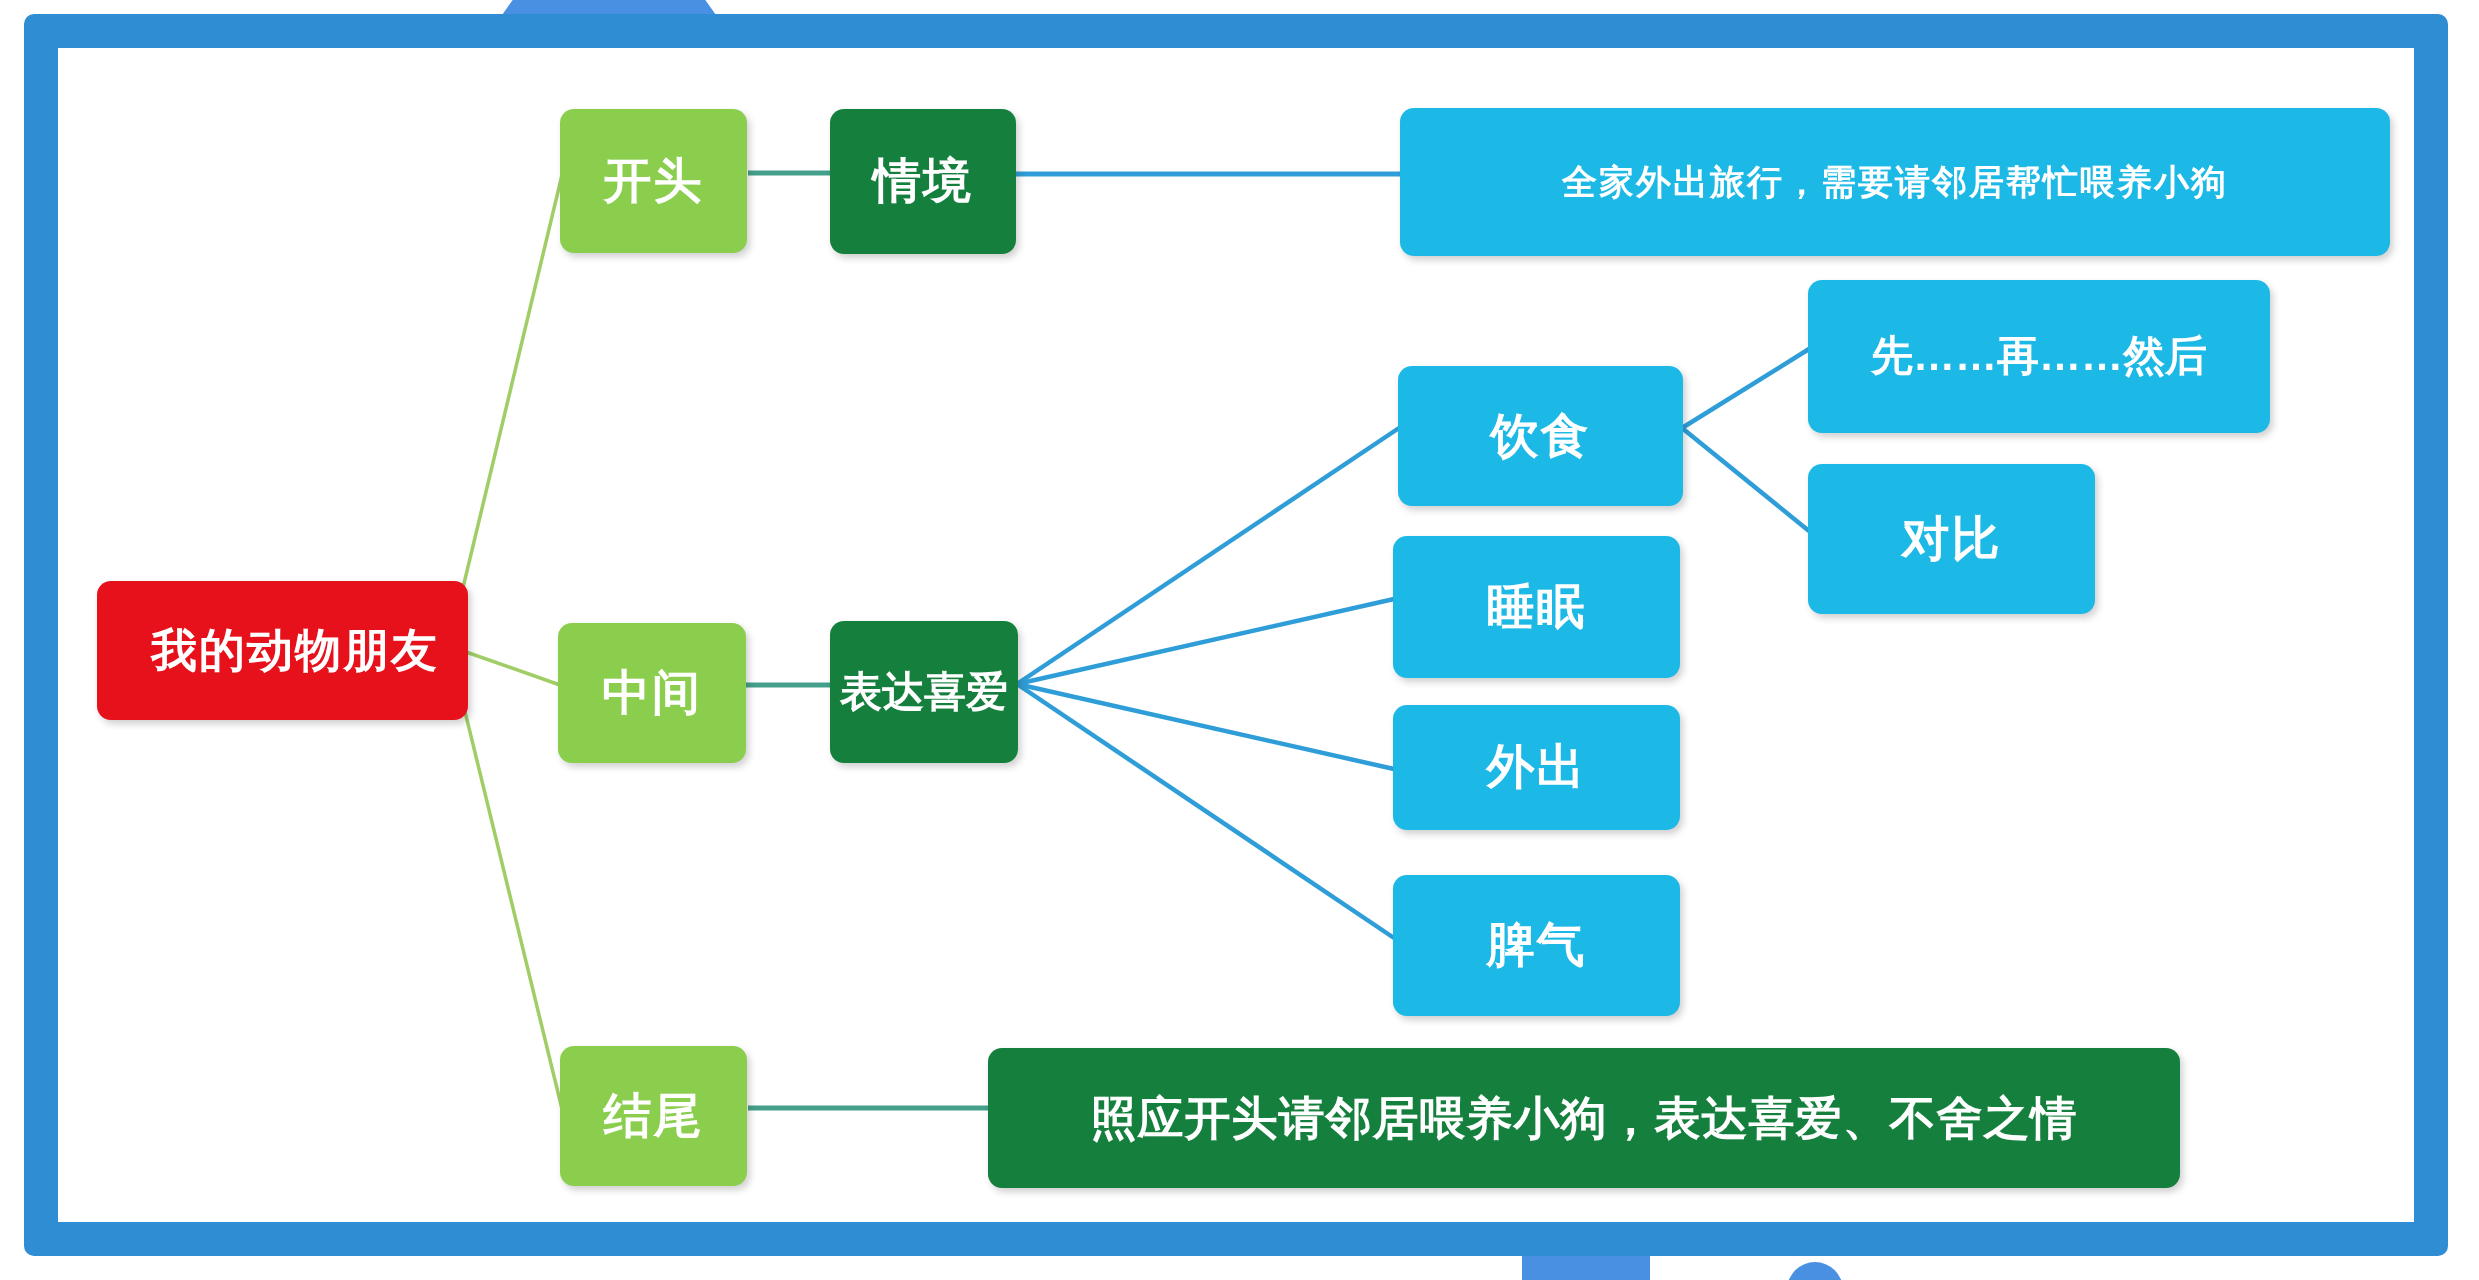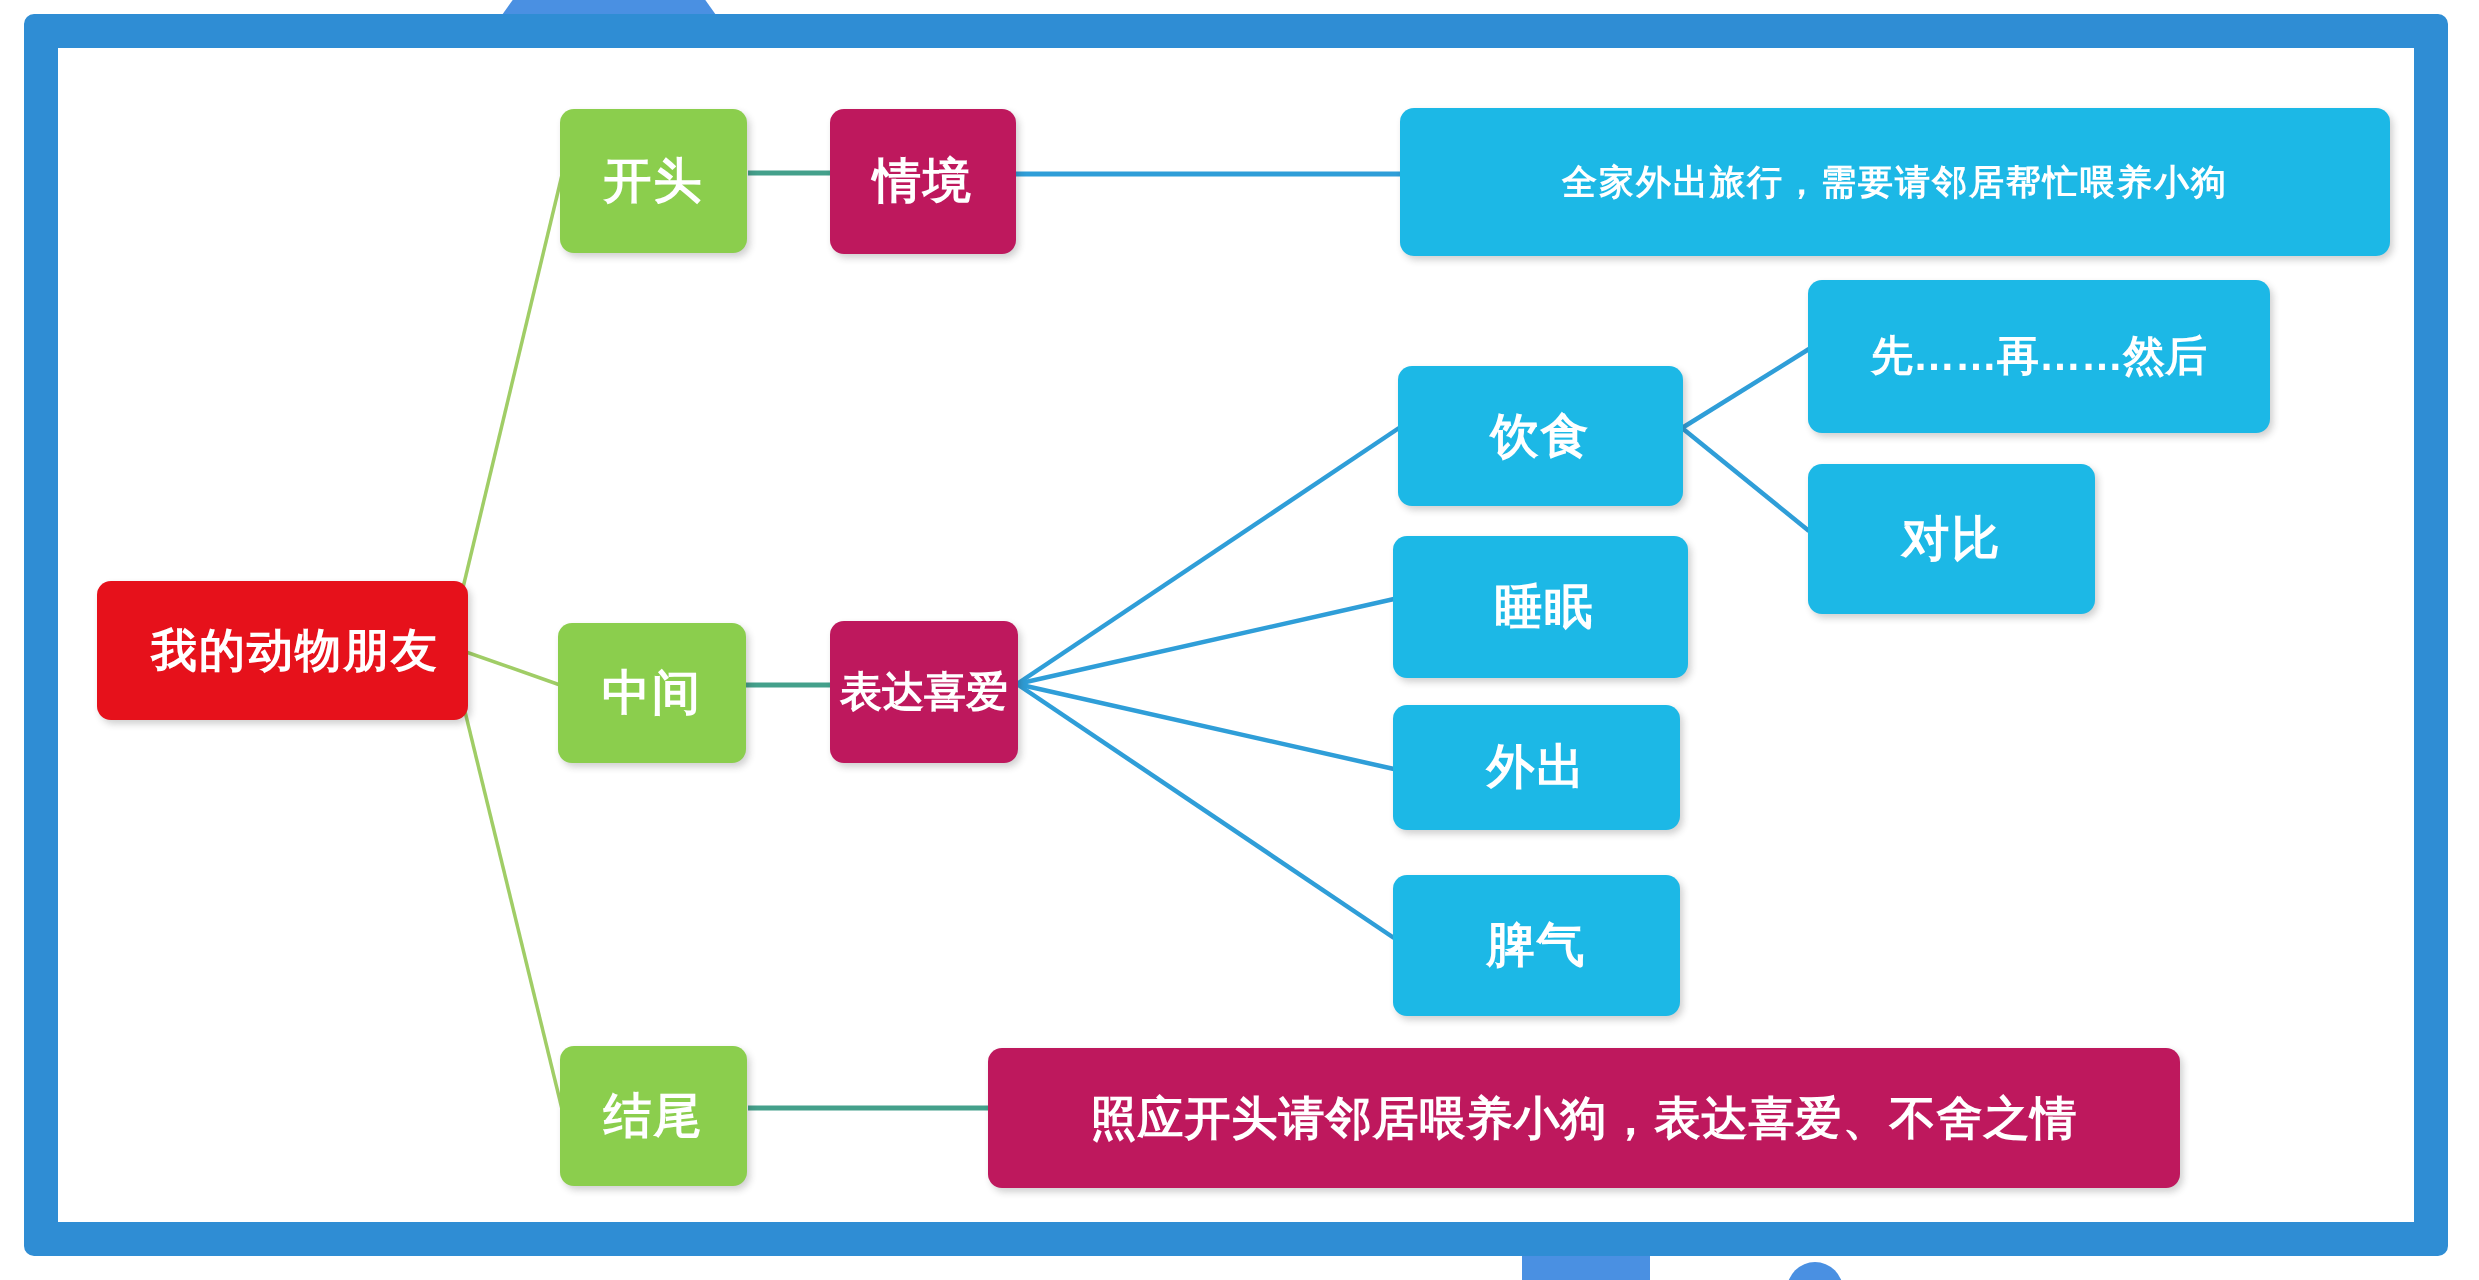--- a/index.html
+++ b/index.html
@@ -77,33 +77,33 @@
     text-align: center;
     border-radius: 14px;
     box-shadow: 3px 4px 7px rgba(40,40,40,0.22);
     letter-spacing: 2px;
     line-height: 1.1;
     white-space: nowrap;
     margin-top: 8px;
   }
   .root-node   { background: #e6111b; }
   .branch-node { background: #8bce4d; }
-  .green-node  { background: #be185d; }
+  .green-node  { background: #15803d; }
   .blue-node   { background: #1cb8e6; }
 
   #node-root            { left: 97px;   top: 573px;  width: 346px; height: 139px; font-size: 46px; padding-left: 25px; }
   #node-beginning       { left: 560px;  top: 101px;  width: 187px; height: 144px; font-size: 48px; }
   #node-situation       { left: 830px;  top: 101px;  width: 186px; height: 145px; font-size: 48px; }
   #node-situation-detail{ left: 1400px; top: 100px;  width: 990px; height: 148px; font-size: 35px; }
   #node-middle          { left: 558px;  top: 615px;  width: 188px; height: 140px; font-size: 48px; }
   #node-habits          { left: 830px;  top: 613px;  width: 188px; height: 142px; font-size: 42px; letter-spacing: 0; }
   #node-diet            { left: 1398px; top: 358px;  width: 285px; height: 140px; font-size: 48px; }
   #node-sequence        { left: 1808px; top: 272px;  width: 462px; height: 153px; font-size: 42px; letter-spacing: 0; }
   #node-contrast        { left: 1808px; top: 456px;  width: 287px; height: 150px; font-size: 48px; }
-  #node-sleep           { left: 1393px; top: 528px;  width: 287px; height: 142px; font-size: 48px; padding-left: 8px; }
+  #node-sleep           { left: 1393px; top: 528px;  width: 287px; height: 142px; font-size: 48px; }
   #node-going-out       { left: 1393px; top: 697px;  width: 287px; height: 125px; font-size: 48px; }
   #node-temper          { left: 1393px; top: 867px;  width: 287px; height: 141px; font-size: 48px; }
   #node-ending          { left: 560px;  top: 1038px; width: 187px; height: 140px; font-size: 48px; }
   #node-ending-detail   { left: 988px;  top: 1040px; width: 1192px; height: 140px; font-size: 46px; letter-spacing: 1px; }
 </style>
 </head>
 <body>
 
 <div id="canvas">
 

